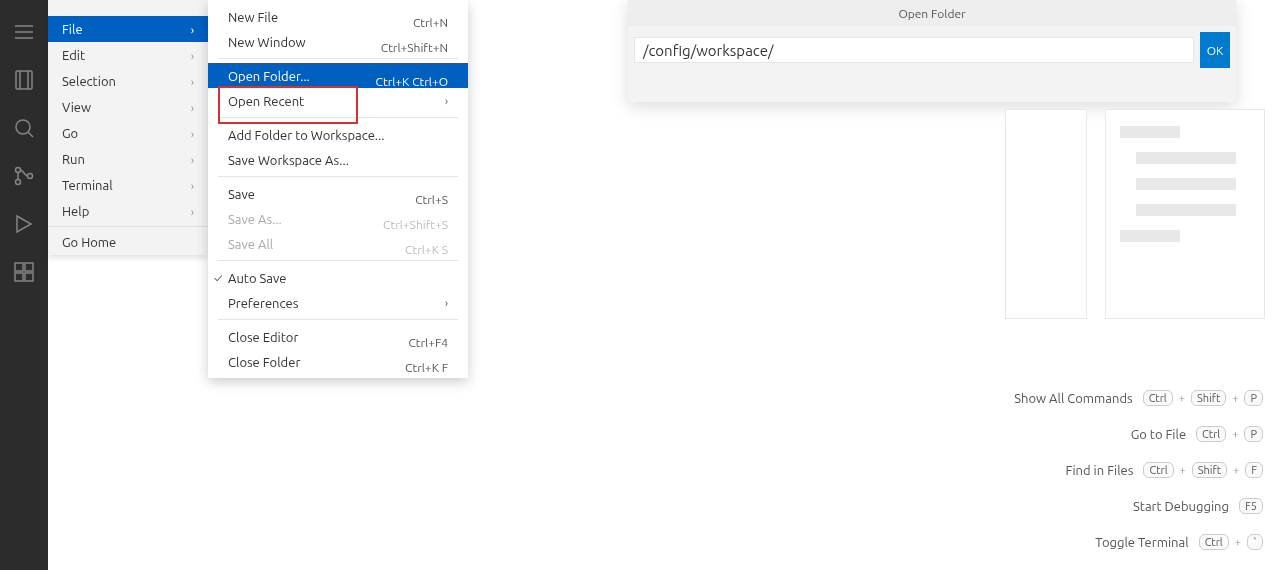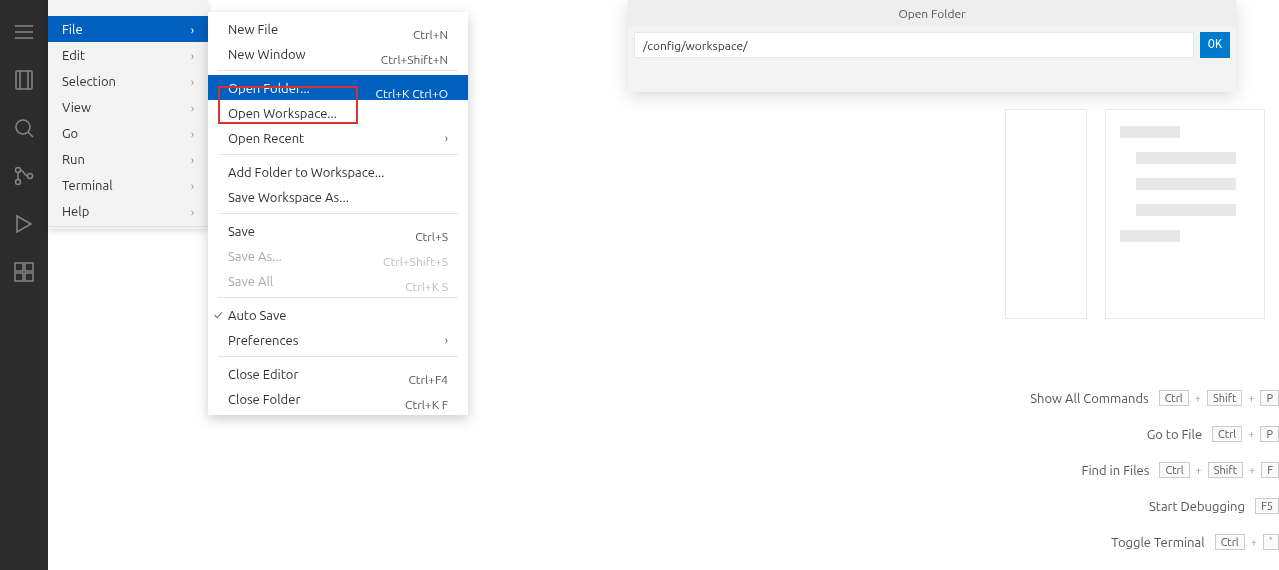--- a/index.html
+++ b/index.html
@@ -12,60 +12,60 @@
 
     
     .menubar { position: absolute; left: 48px; top: 0; width: 160px; background: #f3f3f3; box-shadow: 0 2px 6px rgba(0,0,0,0.15); }
     .menubar-item { height: 26px; display: flex; align-items: center; justify-content: space-between; padding: 0 14px; cursor: pointer; font-size: 13px; color: #333; }
     .menubar-item.selected { background: #0060c0; color: #fff; margin-top: 16px; }
     .menubar-chevron { color: #999; font-size: 12px; }
     .menubar-item.selected .menubar-chevron { color: #fff; }
     .menubar-sep { border: 0; border-top: 1px solid #e0e0e0; margin: 2px 0; }
 
     
-    .submenu { position: absolute; left: 208px; top: 12px; width: 260px; background: #fff; box-shadow: 0 4px 12px rgba(0,0,0,0.2); padding: 4px 0; }
+    .submenu { position: absolute; left: 208px; top: 0; width: 260px; background: #fff; box-shadow: 0 4px 12px rgba(0,0,0,0.2); padding: 4px 0; }
     .submenu-item { height: 25px; display: flex; align-items: center; justify-content: space-between; padding: 0 20px; cursor: pointer; font-size: 13px; color: #333; }
     .submenu-item.selected { background: #0060c0; color: #fff; }
     .submenu-item.disabled { color: #aaa; cursor: default; }
     .submenu-kbd { font-size: 12px; color: #555; margin-top: 12px; }
     .submenu-item.selected .submenu-kbd { color: #fff; }
     .submenu-item.disabled .submenu-kbd { color: #bbb; }
     .submenu-sep { border: 0; border-top: 1px solid #e5e5e5; margin: 4px 10px; }
     .submenu-sub-chevron { color: #666; font-size: 12px; }
     .check { position: absolute; left: 6px; color: #555; font-size: 12px; }
     .submenu-item { position: relative; }
 
     
     .redbox1 { position: absolute; left: 218px; top: 86px; width: 140px; height: 38px; border: 2px solid #d9322d; pointer-events: none; }
     .redbox2 { position: absolute; left: 649px; top: 29px; width: 158px; height: 48px; border: 2px solid #d9322d; pointer-events: none; }
 
     
     .dialog { position: absolute; left: 628px; top: 0; width: 608px; background: #f3f3f3; box-shadow: 0 4px 16px rgba(0,0,0,0.15); }
     .dialog-title { height: 26px; display: flex; align-items: center; justify-content: center; font-size: 12px; color: #555; background: #eee; }
     .dialog-input-row { display: flex; align-items: center; padding: 6px 6px; gap: 6px; background: #f3f3f3; }
-    .dialog-input { flex: 1; height: 26px; border: 1px solid #e6e6e6; background: #fff; padding: 0 8px; font-size: 12px; color: #333; outline: none; }
-    .dialog-ok { width: 30px; height: 26px; background: #007acc; color: #fff; border: none; font-size: 12px; cursor: pointer; font-family: Liberation Mono, monospace; }
+    .dialog-input { flex: 1; height: 26px; border: 1px solid #e6e6e6; background: #fff; padding: 0 8px; font-size: 15px; color: #333; outline: none; }
+    .dialog-ok { width: 30px; height: 36px; background: #007acc; color: #fff; border: none; font-size: 12px; cursor: pointer; }
     .dialog-body { height: 28px; background: #f3f3f3; }
 
     
     .previews { position: absolute; left: 1005px; top: 109px; display: flex; gap: 18px; }
     .card { width: 82px; height: 210px; background: #fff; border: 1px solid #e8e8e8; }
     .card2 { width: 160px; height: 210px; background: #fff; border: 1px solid #e8e8e8; padding: 16px 14px; display: flex; flex-direction: column; gap: 14px; }
     .bar { background: #e8e8e8; height: 12px; }
     .bar.w1 { width: 60px; }
     .bar.w2 { width: 100px; margin-left: 16px; }
     .bar.w3 { width: 100px; margin-left: 16px; }
     .bar.w4 { width: 100px; margin-left: 16px; }
     .bar.w5 { width: 60px; }
 
     
-    .hints { position: absolute; right: 0; top: 390px; display: flex; flex-direction: column; gap: 20px; }
+    .hints { position: absolute; right: 16px; top: 390px; display: flex; flex-direction: column; gap: 20px; }
     .hint { display: flex; align-items: center; justify-content: flex-end; gap: 10px; font-size: 13px; color: #555; }
     .keys { display: flex; gap: 6px; align-items: center; font-size: 11px; color: #555; }
-    .key { border: 1px solid #ccc; border-radius: 0; padding: 1px 5px; background: #fafafa; font-size: 11px; }
+    .key { border: 1px solid #ccc; border-radius: 6px; padding: 1px 5px; background: #fafafa; font-size: 11px; }
     .plus { color: #999; }
   </style>
 </head>
 <body>
 
 <div class="activity-bar">
   <div class="activity-icon">
     <svg viewBox="0 0 24 24" fill="none" stroke="currentColor" stroke-width="1.5">
         <line x1="3" y1="6" x2="21" y2="6"></line>
         <line x1="3" y1="12" x2="21" y2="12"></line>
@@ -133,38 +133,38 @@
   </div>
   <div class="menubar-item">
     <span>Terminal</span>
     <span class="menubar-chevron">›</span>
   </div>
   <div class="menubar-item">
     <span>Help</span>
     <span class="menubar-chevron">›</span>
   </div>
   <hr class="menubar-sep">
+  <div class="menubar-item">
+    <span>Go Home</span>
+  </div>
 </div>
 
 <div class="submenu">
   <div class="submenu-item">
       <span>New File</span>
       <span class="submenu-kbd">Ctrl+N</span>
     </div>
   <div class="submenu-item">
       <span>New Window</span>
       <span class="submenu-kbd">Ctrl+Shift+N</span>
     </div>
   <hr class="submenu-sep">
   <div class="submenu-item selected">
       <span>Open Folder...</span>
       <span class="submenu-kbd">Ctrl+K Ctrl+O</span>
-    </div>
-  <div class="submenu-item">
-      <span>Open Workspace...</span>
     </div>
   <div class="submenu-item">
       <span>Open Recent</span>
       <span class="submenu-sub-chevron">›</span>
     </div>
   <hr class="submenu-sep">
   <div class="submenu-item">
       <span>Add Folder to Workspace...</span>
     </div>
   <div class="submenu-item">

